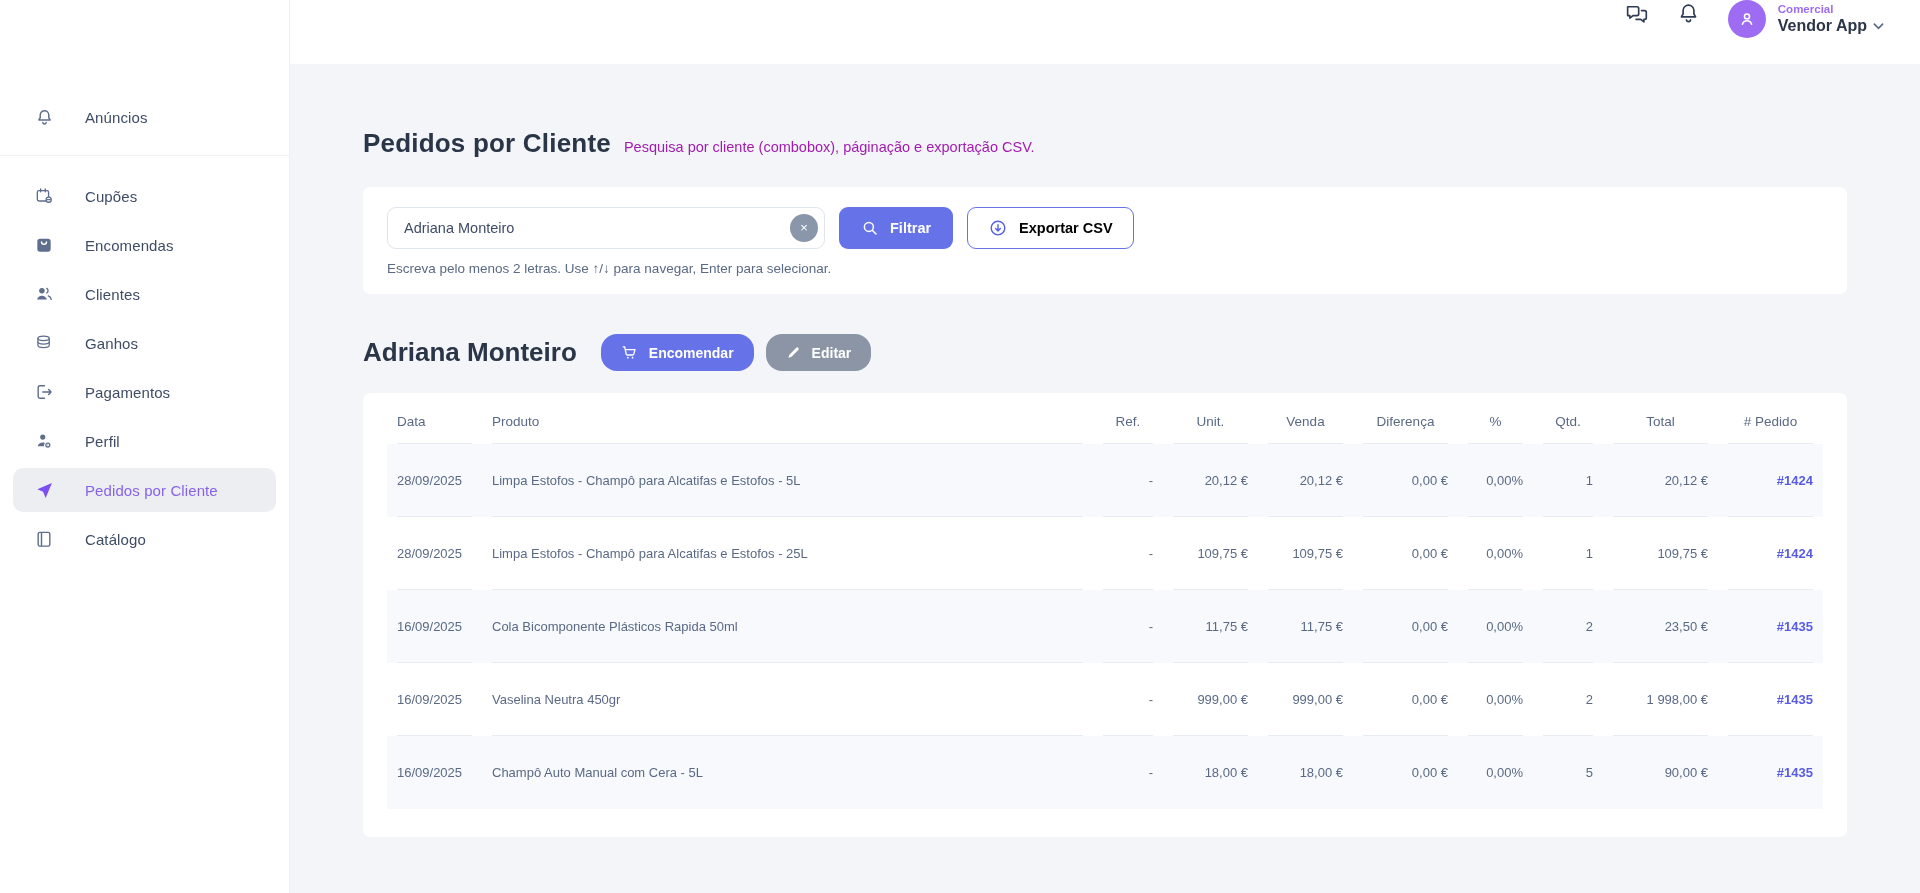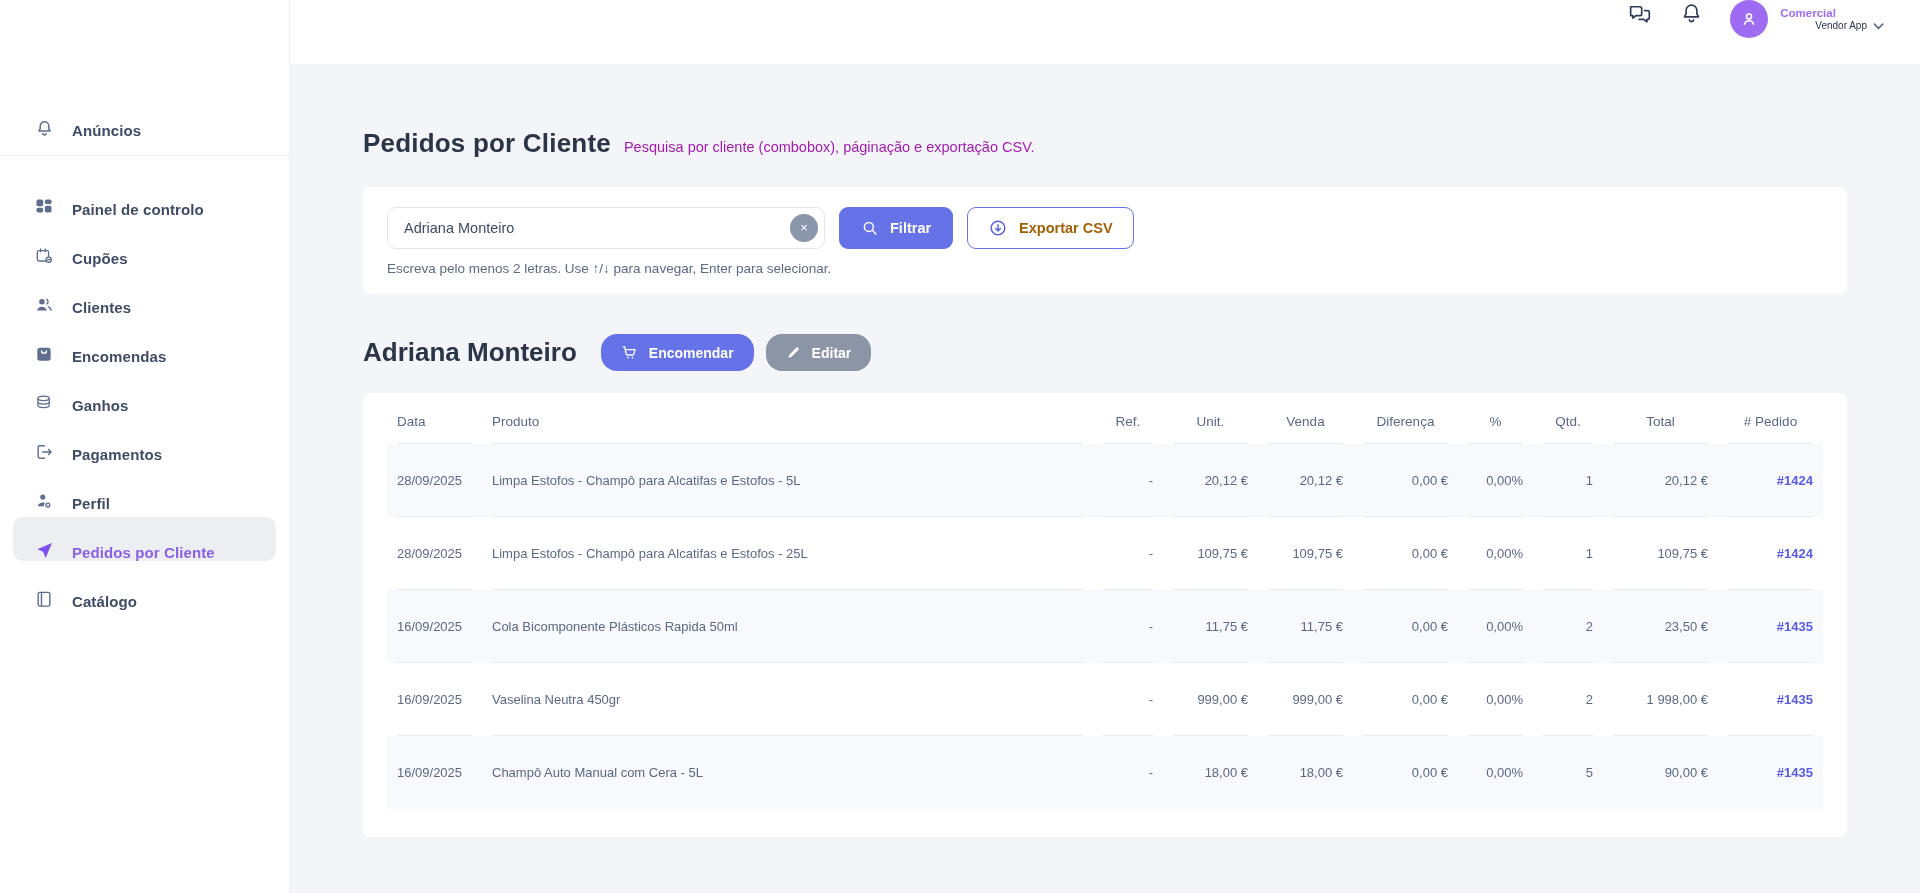--- a/index.html
+++ b/index.html
@@ -3,39 +3,39 @@
 <meta charset="utf-8">
 <style>
   * { margin:0; padding:0; box-sizing:border-box; }
   html,body { width:1920px; height:893px; overflow:hidden;
     font-family:"Liberation Sans", sans-serif; background:#f3f5f8; }
   .app { display:flex; width:100%; height:100%; }
 
   
   .sidebar { width:290px; min-width:290px; height:100%; background:#ffffff;
     border-right:1px solid #edf0f4; padding-top:90px; }
-  .side-item { display:flex; align-items:flex-end; gap:17px; height:44px;
+  .side-item { display:flex; align-items:center; gap:30px; height:44px;
     margin:5px 13px; padding:0 20px; border-radius:10px; cursor:pointer;
-    color:#3e4c66; font-size:15px; font-weight:700; letter-spacing:.1px; }
+    color:#3e4c66; font-size:15px; font-weight:400; letter-spacing:.1px; }
   .side-item .ico { width:22px; height:22px; display:flex; align-items:center; justify-content:center; flex:none; }
   .side-item.active { background:#eceef2; color:#8762e8; }
   .side-divider { height:1px; background:#eef1f5; margin:16px 0 18px 0; }
 
   
   .main { flex:1; display:flex; flex-direction:column; height:100%; }
   .topbar { height:64px; background:#ffffff; display:flex; align-items:flex-start;
     justify-content:flex-end; padding-right:36px; gap:26px; flex:none; }
   .top-icon { width:26px; height:26px; display:flex; align-items:center; justify-content:center; cursor:pointer; }
   .account { display:flex; align-items:center; gap:12px; cursor:pointer; }
   .avatar { width:38px; height:38px; border-radius:50%; background:#9d6cf3;
     display:flex; align-items:center; justify-content:center; }
   .account-text { display:flex; flex-direction:column; line-height:1.25; }
   .account-role { font-size:11.5px; color:#9d6cf3; font-weight:600; }
   .account-name-row { display:flex; align-items:center; gap:6px; }
-  .account-name { font-size:10px; color:#2a3547; font-weight:400;margin-left:35px; }
+  .account-name { font-size:16px; color:#2a3547; font-weight:700; }
 
   .content { flex:1; padding:64px 73px 0 73px; overflow:hidden; }
 
   .page-head { display:flex; align-items:baseline; gap:13px; margin-bottom:28px; }
   .page-title { font-size:26px; font-weight:700; color:#2a3547; letter-spacing:.2px; }
   .page-subtitle { font-size:14.5px; color:#a21caf; }
 
   
   .card { background:#ffffff; border-radius:7px; }
   .search-card { padding:20px 24px 18px 24px; margin-bottom:40px; }
@@ -44,21 +44,21 @@
   .search-input { width:100%; height:42px; border:1px solid #dfe5ef; border-radius:9px;
     padding:0 48px 0 16px; font-size:14.5px; color:#3e4c66; outline:none;
     font-family:"Liberation Sans", sans-serif; }
   .clear-btn { position:absolute; right:7px; top:7px; width:28px; height:28px;
     border-radius:50%; background:#8a97ab; color:#ffffff; border:none; cursor:pointer;
     font-size:13px; line-height:28px; text-align:center; }
   .btn { display:inline-flex; align-items:center; justify-content:center; gap:11px;
     height:42px; border-radius:9px; font-size:14.5px; font-weight:700; cursor:pointer;
     font-family:"Liberation Sans", sans-serif; border:none; }
   .btn-primary { background:#6672e8; color:#ffffff; padding:0 22px; }
-  .btn-outline { background:#ffffff; color:#a16207; border:1.5px solid #6672e8; padding:0 20px; }
+  .btn-outline { background:#ffffff; color:#000000; border:1.5px solid #6672e8; padding:0 20px; }
   .search-hint { margin-top:12px; font-size:13.5px; color:#5a6a85; }
 
   
   .client-row { display:flex; align-items:center; gap:24px; margin-bottom:22px; }
   .client-name { font-size:26px; font-weight:700; color:#2a3547; }
   .client-actions { display:flex; gap:12px; }
   .btn-sm { height:37px; font-size:14px; padding:0 20px;border-radius:16px; }
   .btn-gray { background:#8b95a5; color:#ffffff; }
 
   
@@ -88,65 +88,54 @@
         <svg width="21" height="21" viewBox="0 0 24 24" fill="none" stroke="#5e6e8c" stroke-width="1.7" stroke-linecap="round" stroke-linejoin="round">
             <path d="M12 4.2a4.9 4.9 0 0 0-4.9 4.9v3.1L5.6 14.8h12.8l-1.5-2.6V9.1A4.9 4.9 0 0 0 12 4.2z"></path>
             <path d="M10.1 17.8a1.95 1.95 0 0 0 3.8 0"></path>
           </svg>
       </span>
       <span>Anúncios</span>
     </div>
 
     <div class="side-divider"></div>
 
-    <div class="side-item">
-      <span class="ico">
-        <svg width="20" height="20" viewBox="0 0 24 24" fill="#5e6e8c">
-            <rect x="3" y="3" width="8" height="8" rx="2"></rect>
-            <rect x="13" y="3" width="8" height="5.5" rx="2"></rect>
-            <rect x="3" y="13" width="8" height="5.5" rx="2"></rect>
-            <rect x="13" y="10.5" width="8" height="8" rx="2"></rect>
-          </svg>
-      </span>
-      <span>Painel de controlo</span>
-    </div>
 
 
     <div class="side-item">
       <span class="ico">
         <svg width="20" height="20" viewBox="0 0 24 24" fill="none" stroke="#5e6e8c" stroke-width="1.6" stroke-linecap="round">
             <rect x="4" y="5.5" width="13.5" height="12.5" rx="2"></rect>
             <path d="M8 3.5v3.5M13.5 3.5v3.5"></path>
             <circle cx="17.6" cy="16.4" r="3.1" fill="#fff"></circle>
             <path d="M16.1 16.4h3"></path>
           </svg>
       </span>
       <span>Cupões</span>
     </div>
 
     <div class="side-item">
       <span class="ico">
         <svg width="20" height="20" viewBox="0 0 24 24">
+            <rect x="4" y="4.5" width="16" height="15.5" rx="3.2" fill="#5e6e8c"></rect>
+            <path d="M9 8.2a3 3 0 0 0 6 0" fill="none" stroke="#fff" stroke-width="1.7" stroke-linecap="round"></path>
+          </svg>
+      </span>
+      <span>Encomendas</span>
+    </div>
+
+    <div class="side-item">
+      <span class="ico">
+        <svg width="20" height="20" viewBox="0 0 24 24">
             <circle fill="#5e6e8c" cx="9.5" cy="8" r="3.3"></circle>
             <path fill="#5e6e8c" d="M3.5 18.7c.9-3.1 3.2-4.7 6-4.7s5.1 1.6 6 4.7z"></path>
             <path fill="none" stroke="#5e6e8c" stroke-width="1.6" stroke-linecap="round" d="M15.3 5.2a3.3 3.3 0 0 1 0 5.6"></path>
             <path fill="none" stroke="#5e6e8c" stroke-width="1.6" stroke-linecap="round" d="M17.3 14.3c1.7.7 2.9 2 3.4 4.1"></path>
           </svg>
       </span>
       <span>Clientes</span>
-    </div>
-
-    <div class="side-item">
-      <span class="ico">
-        <svg width="20" height="20" viewBox="0 0 24 24">
-            <rect x="4" y="4.5" width="16" height="15.5" rx="3.2" fill="#5e6e8c"></rect>
-            <path d="M9 8.2a3 3 0 0 0 6 0" fill="none" stroke="#fff" stroke-width="1.7" stroke-linecap="round"></path>
-          </svg>
-      </span>
-      <span>Encomendas</span>
     </div>
 
     <div class="side-item">
       <span class="ico">
         <svg width="20" height="20" viewBox="0 0 24 24" fill="none" stroke="#5e6e8c" stroke-width="1.5">
             <ellipse cx="11.5" cy="6.3" rx="6.8" ry="2.7"></ellipse>
             <path d="M4.7 6.3v4.2c0 1.5 3 2.7 6.8 2.7s6.8-1.2 6.8-2.7V6.3"></path>
             <path d="M4.7 10.5v4.2c0 1.5 3 2.7 6.8 2.7s6.8-1.2 6.8-2.7v-4.2"></path>
           </svg>
       </span>

